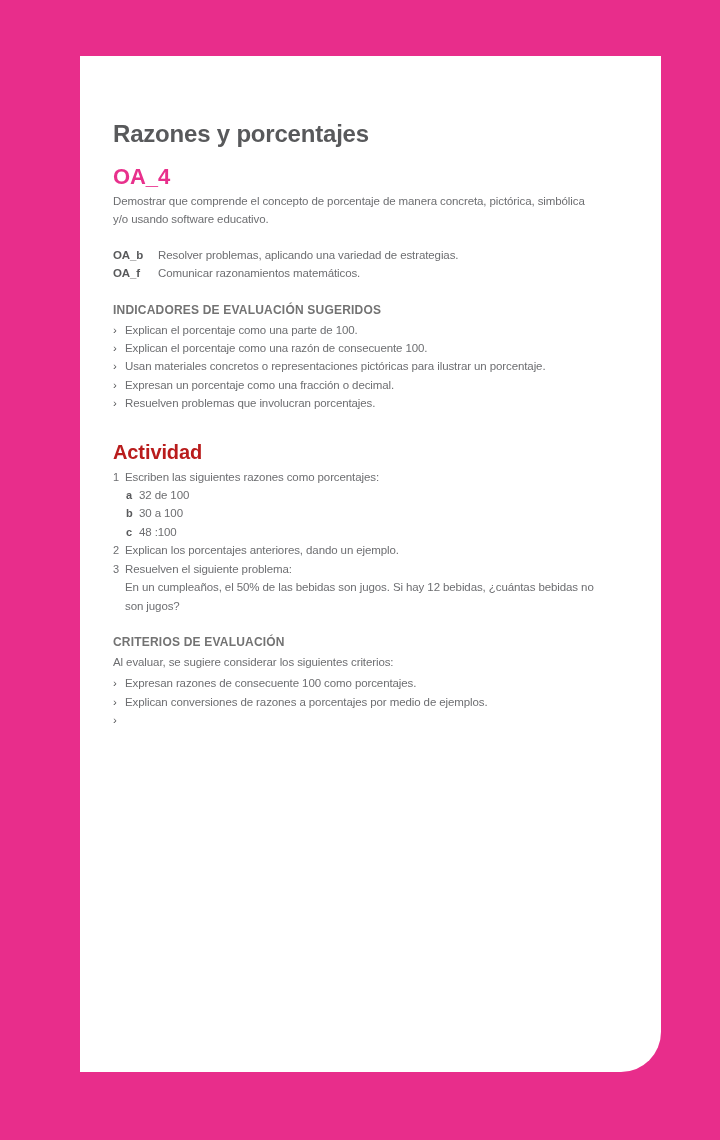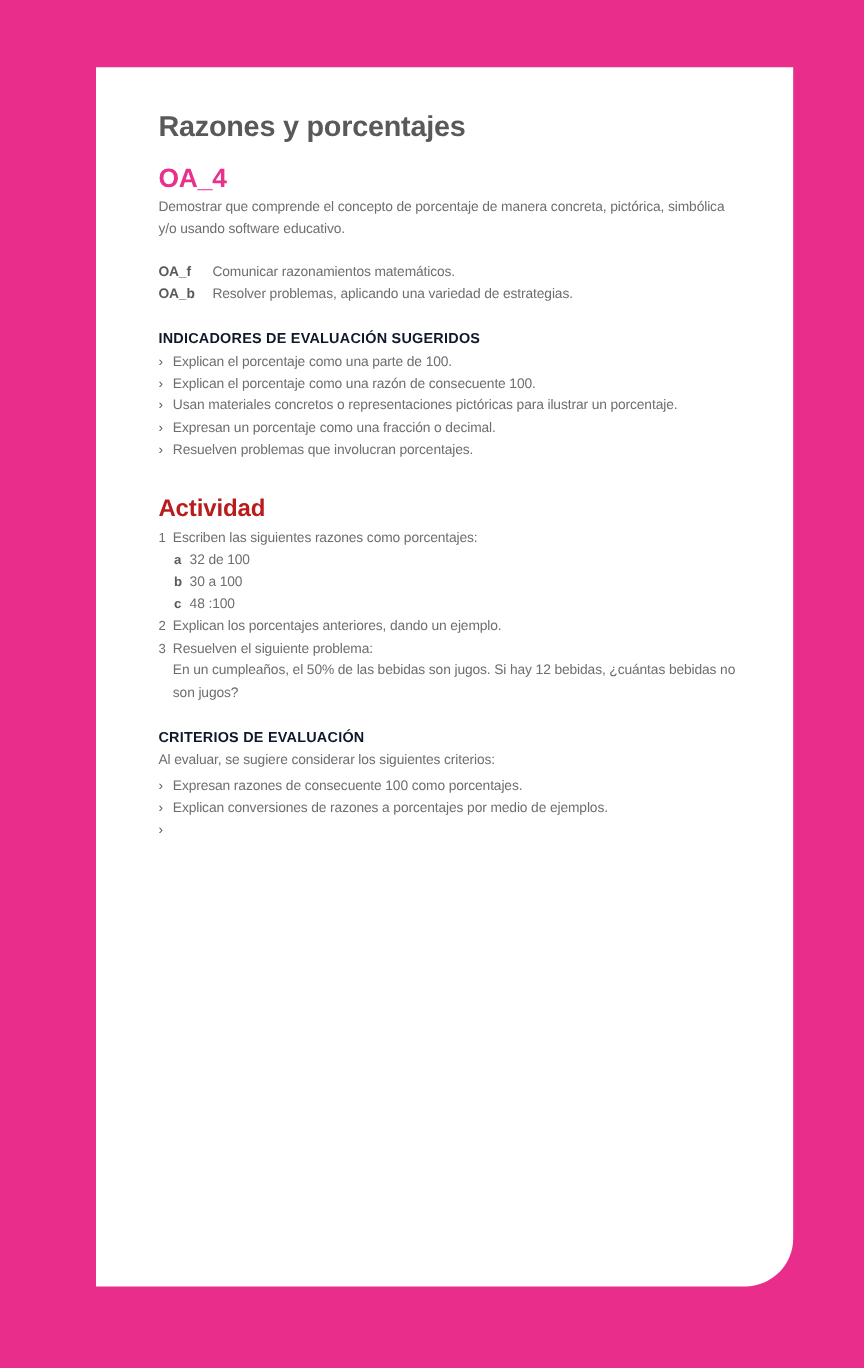--- a/index.html
+++ b/index.html
@@ -18,25 +18,26 @@
   .card {
     position: absolute;
     left: 80px;
     top: 56px;
     width: 581px;
     height: 1016px;
     background: #FFFFFF;
     border-bottom-right-radius: 40px;
   }
   .content {
-    padding: 36px 18px 0 52px;
+    padding: 36px 18px 0 33px;
     color: #6D6E71;
     font-size: 11.5px;
     line-height: 18.4px;
     letter-spacing: -0.1px;
+    margin-top: 28px;
   }
   h1.doc-title {
     font-size: 24px;
     line-height: 28px;
     font-weight: bold;
     color: #58595B;
     letter-spacing: -0.2px;
   }
   h2.oa-heading {
     margin-top: 18px;
@@ -52,21 +53,21 @@
     width: 45px;
     flex: 0 0 45px;
     font-weight: bold;
     color: #58595B;
   }
   .section-heading {
     margin-top: 19px;
     font-size: 12px;
     line-height: 16px;
     font-weight: bold;
-    color: #0f172a;
+    color: #737373;
     letter-spacing: 0.2px;
   }
   .bullet-list { margin-top: 3px; }
   .bullet-row { display: flex; }
   .chev {
     width: 12px;
     flex: 0 0 12px;
     color: #58595B;
   }
   h2.actividad-heading {
@@ -103,26 +104,26 @@
     <div class="content">
 
       <h1 class="doc-title">Razones y porcentajes</h1>
 
       <h2 class="oa-heading">OA_4</h2>
 
       <p class="oa-description"><span>Demostrar que comprende el concepto de porcentaje de manera concreta, pictórica, simbólica</span><br><span>y/o usando software educativo.</span></p>
 
       <div class="skills">
         <div class="skill-row">
+          <span class="skill-code">OA_b</span>
+          <span class="skill-text">Resolver problemas, aplicando una variedad de estrategias.</span>
+        </div>
+        <div class="skill-row">
           <span class="skill-code">OA_f</span>
           <span class="skill-text">Comunicar razonamientos matemáticos.</span>
-        </div>
-        <div class="skill-row">
-          <span class="skill-code">OA_b</span>
-          <span class="skill-text">Resolver problemas, aplicando una variedad de estrategias.</span>
         </div>
       </div>
 
       <div class="section-heading">INDICADORES DE EVALUACIÓN SUGERIDOS</div>
 
       <div class="bullet-list">
         <div class="bullet-row">
           <span class="chev">›</span>
           <span>Explican el porcentaje como una parte de 100.</span>
         </div>

